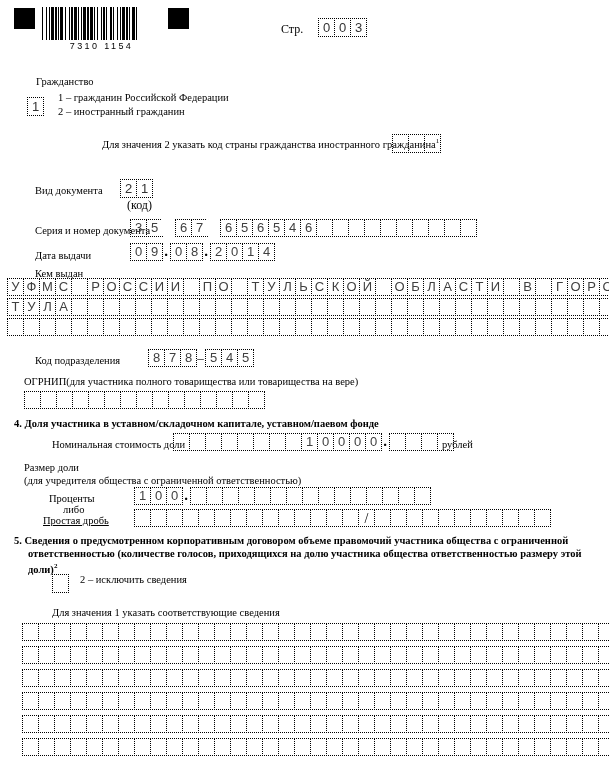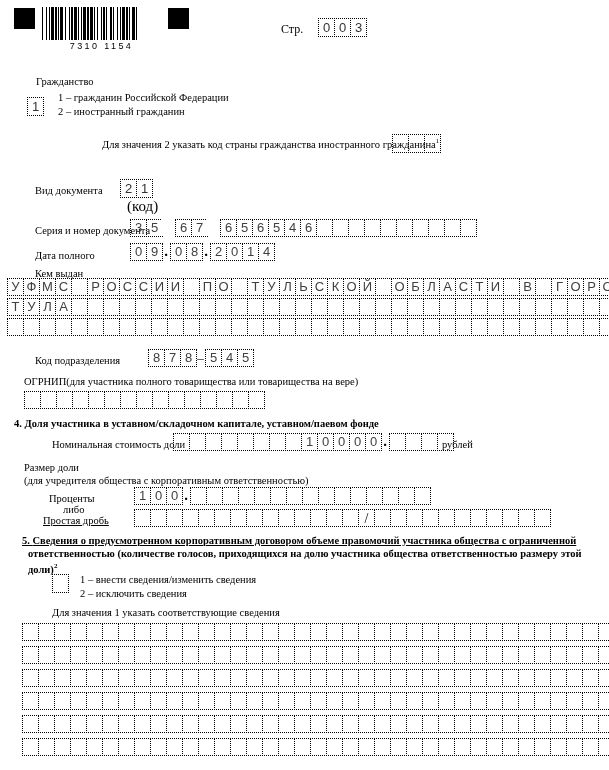--- a/index.html
+++ b/index.html
@@ -117,21 +117,21 @@
     font-family: "Liberation Sans", "DejaVu Sans", sans-serif;
     font-size: 13px;
     line-height: 17px;
     text-align: center;
     color: #333;
     flex: 0 0 auto;
     margin-right: -1px;
   }
 
   .lbl { font-size: 10.5px; }
-  .lbl-sm { font-size: 15px; }
+  .lbl-sm { font-size: 12px; }
 
   
   .abs { position: absolute; }
 
   .sec-title {
     font-weight: bold;
     font-size: 10.5px;
     line-height: 13.5px;
   }
 
@@ -322,21 +322,21 @@
           <span class="big-cell"></span>
           <span class="big-cell"></span>
           <span class="big-cell"></span>
           <span class="big-cell"></span>
           <span class="big-cell"></span>
           <span class="big-cell"></span>
         </div>
       </div>
     </div>
 
-  <div class="abs lbl" style="left:35px; top:250px;">Дата полного</div>
+  <div class="abs lbl" style="left:35px; top:250px;">Дата выдачи</div>
   <div class="abs" style="left:130px; top:243px;" id="issue-date">
       <div class="gridrow">
         <div class="cells">
           <span class="big-cell">0</span>
           <span class="big-cell">9</span>
         </div>
         <span class="dot-sep">.</span>
         <div class="cells">
           <span class="big-cell">0</span>
           <span class="big-cell">8</span>
@@ -543,21 +543,21 @@
           <span class="big-cell"></span>
           <span class="big-cell"></span>
           <span class="big-cell"></span>
           <span class="big-cell"></span>
         </div>
       </div>
     </div>
   <div class="abs lbl" style="left:442px; top:439px;">рублей</div>
 
   <div class="abs lbl" style="left:24px; top:462px;">Размер доли</div>
-  <div class="abs lbl" style="left:24px; top:475px;">(для учредителя общества с корпоративным ответственностью)</div>
+  <div class="abs lbl" style="left:24px; top:475px;">(для учредителя общества с ограниченной ответственностью)</div>
 
   <div class="abs lbl" style="left:49px; top:493px;">Проценты</div>
   <div class="abs lbl" style="left:63px; top:504px;">либо</div>
   <div class="abs lbl" style="left:43px; top:515px;text-decoration:underline;">Простая дробь</div>
 
   <div class="abs" style="left:134px; top:487px;" id="percent">
       <div class="gridrow">
         <div class="cells">
           <span class="big-cell">1</span>
           <span class="big-cell">0</span>
@@ -611,36 +611,35 @@
           <span class="big-cell"></span>
           <span class="big-cell"></span>
           <span class="big-cell"></span>
           <span class="big-cell"></span>
           <span class="big-cell"></span>
           <span class="big-cell"></span>
         </div>
       </div>
     </div>
 
-  <div class="abs sec-title" style="left:22px; top:534px; width:585px;text-decoration:underline;">
+  <div class="abs sec-title" style="left:14px; top:534px; width:585px;">
     <span>5.</span>
     <span>Сведения о предусмотренном корпоративным договором объеме правомочий участника общества с ограниченной</span>
   </div>
   <div class="abs sec-title" style="left:28px; top:547px; width:575px;">ответственностью (количестве голосов, приходящихся на долю участника общества ответственностью размеру этой</div>
   <div class="abs sec-title" style="left:28px; top:560px;">
     <span>доли)</span><span class="sup">2</span>
   </div>
 
   <div class="abs" style="left:52px; top:574px;" id="section5-box">
       <div class="cells">
         <span class="cellbox"></span>
       </div>
     </div>
   <div class="abs lbl" style="left:80px; top:573px; line-height:13.5px;">
-    <div>1 – внести сведения/изменить сведения</div>
     <div>2 – исключить сведения</div>
   </div>
 
   <div class="abs lbl" style="left:52px; top:607px;">Для значения 1 указать соответствующие сведения</div>
   <div class="abs" style="left:22px; top:623px;" id="section5-grid">
       <div class="cells" style="margin-bottom: 5px;">
         <span class="big-cell"></span>
         <span class="big-cell"></span>
         <span class="big-cell"></span>
         <span class="big-cell"></span>

